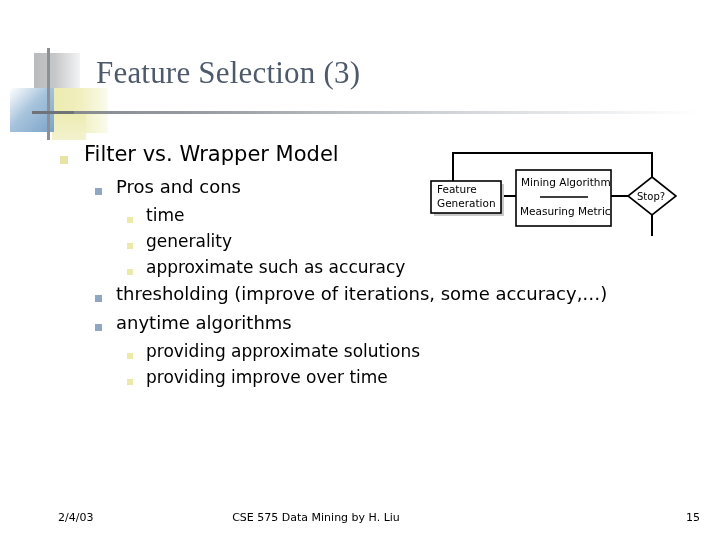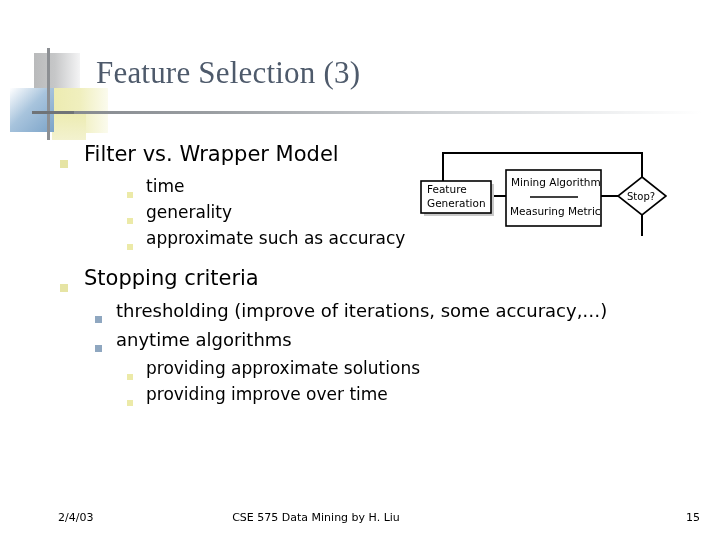--- a/index.html
+++ b/index.html
@@ -77,21 +77,21 @@
 
   
   .body-area {
     position: absolute;
     left: 0; top: 140px;
     width: 720px;
   }
   .bullet-row {
     position: relative;
     display: flex;
-    align-items: flex-end;
+    align-items: center;
   }
   .bullet-mark {
     flex: none;
     display: inline-block;
   }
   .bullet-text {
     color: #000000;
     font-family: "DejaVu Sans", sans-serif;
     white-space: nowrap;
   }
@@ -124,21 +124,21 @@
     margin-top: 9px;
     margin-right: 13px;
   }
   .lvl3 .bullet-text { font-size: 17px; line-height: 24px; }
 
   .gap-before { margin-top: 14px; }
 
   
   .figure {
     position: absolute;
-    left: 418px;
+    left: 428px;
     top: 148px;
     width: 276px;
     height: 104px;
   }
   .figure svg { display: block; }
 
   
   .footer-date {
     position: absolute;
     left: 58px; top: 511px;
@@ -172,40 +172,40 @@
 
   <div class="slide-title" style="color: rgb(78, 90, 107);">Feature Selection (3)</div>
 
   <div class="body-area">
 
     <div class="bullet-row lvl1">
       <span class="bullet-mark" style="background: rgb(230, 228, 164);"></span>
       <span class="bullet-text">Filter vs. Wrapper Model</span>
     </div>
 
+    <div class="bullet-row lvl2">
+      <span class="bullet-mark" style="background: rgb(143, 167, 192);"></span>
+      <span class="bullet-text">Pros and cons</span>
+    </div>
 
     <div class="bullet-row lvl3">
       <span class="bullet-mark" style="background: rgb(236, 234, 168);"></span>
       <span class="bullet-text">time</span>
     </div>
 
     <div class="bullet-row lvl3">
       <span class="bullet-mark" style="background: rgb(236, 234, 168);"></span>
       <span class="bullet-text">generality</span>
     </div>
 
     <div class="bullet-row lvl3">
       <span class="bullet-mark" style="background: rgb(236, 234, 168);"></span>
       <span class="bullet-text">approximate such as accuracy</span>
     </div>
 
-    <div class="bullet-row lvl1 gap-before">
-      <span class="bullet-mark" style="background: rgb(230, 228, 164);"></span>
-      <span class="bullet-text">Stopping criteria</span>
-    </div>
 
     <div class="bullet-row lvl2">
       <span class="bullet-mark" style="background: rgb(143, 167, 192);"></span>
       <span class="bullet-text">thresholding (improve of iterations, some accuracy,…)</span>
     </div>
 
     <div class="bullet-row lvl2">
       <span class="bullet-mark" style="background: rgb(143, 167, 192);"></span>
       <span class="bullet-text">anytime algorithms</span>
     </div>

